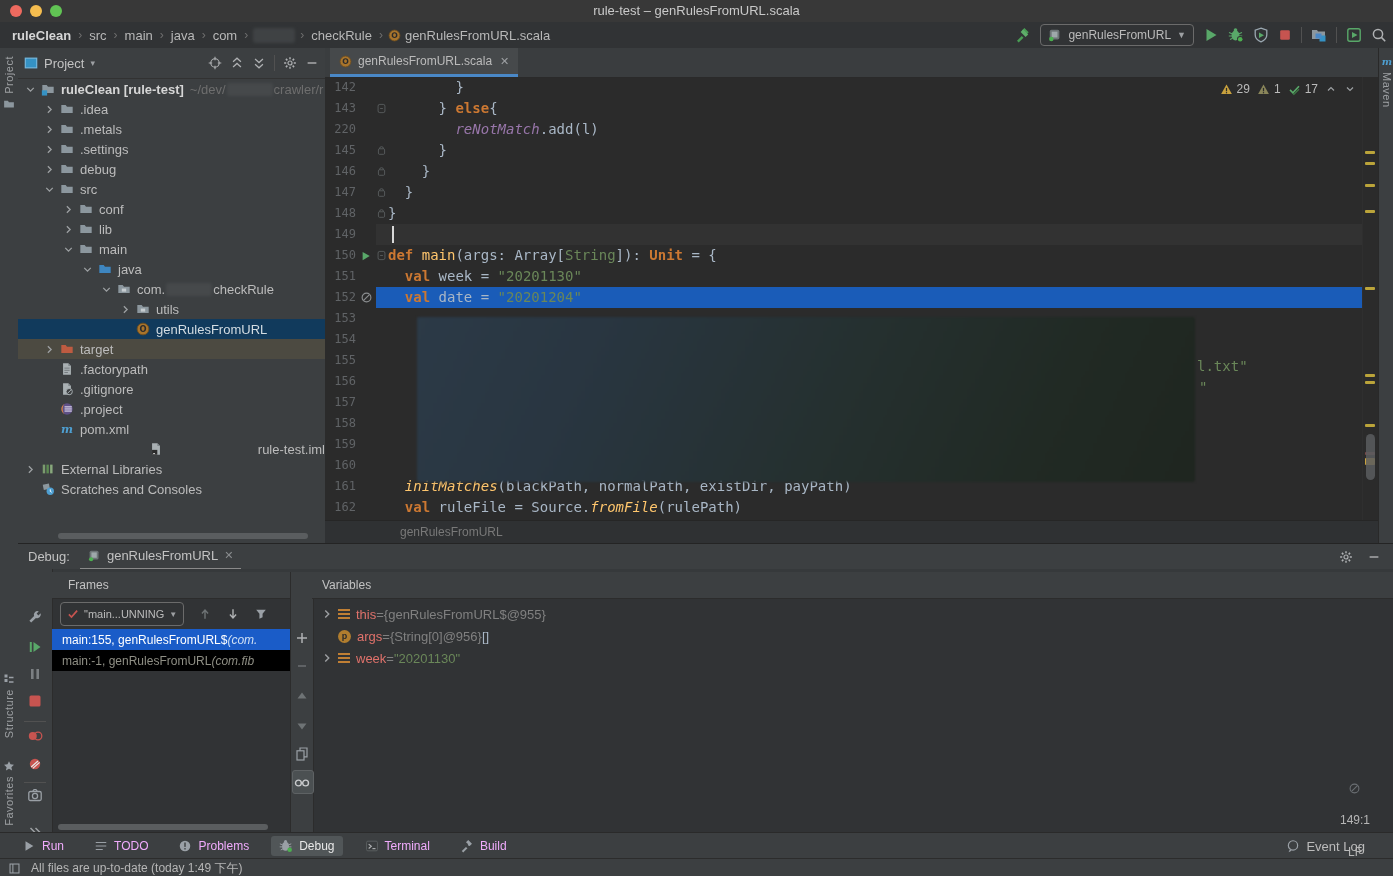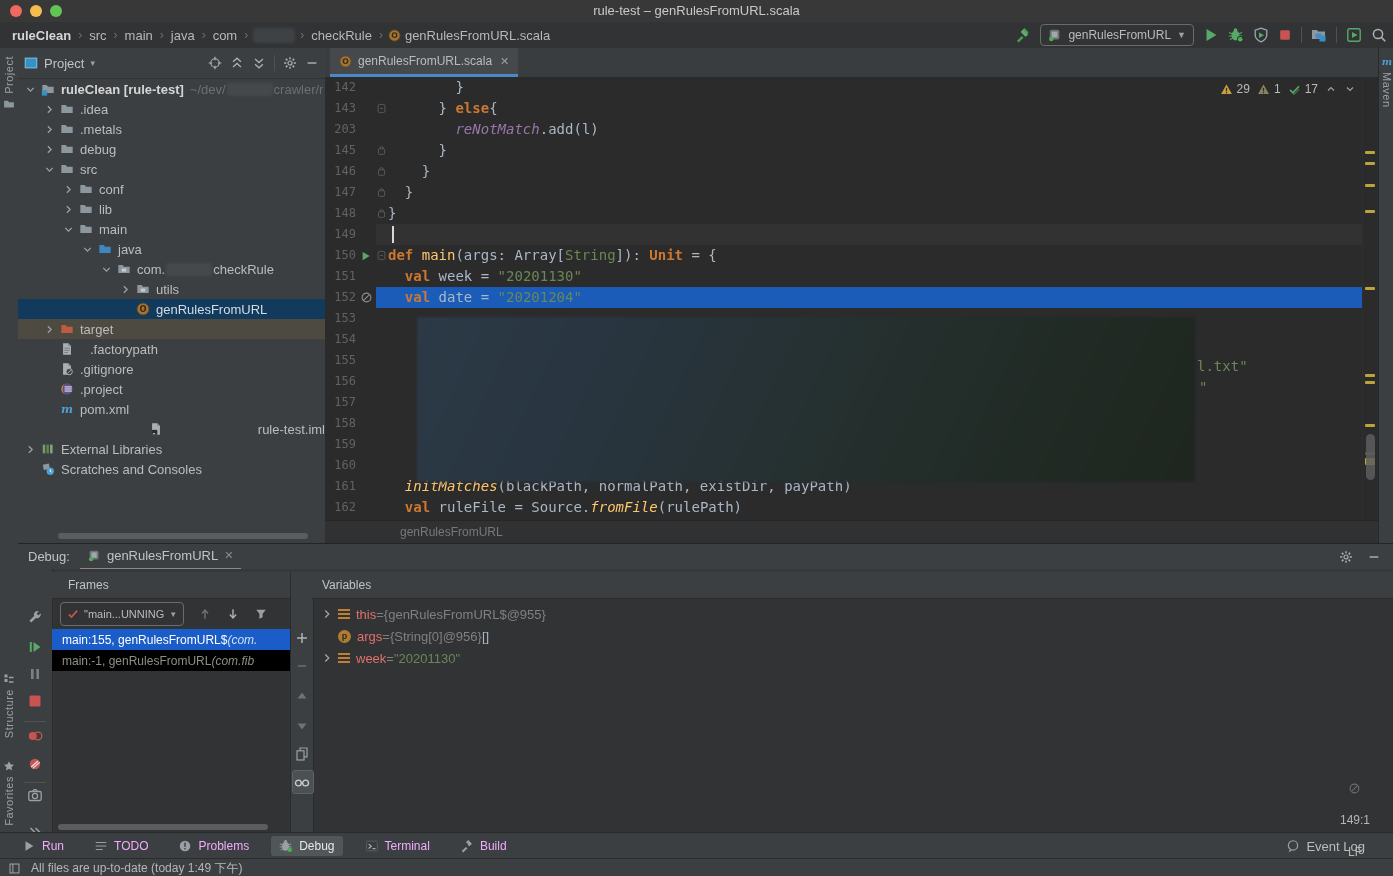--- a/index.html
+++ b/index.html
@@ -362,20 +362,33 @@
           <span class="chev">
             <svg viewBox="0 0 16 16" xmlns="http://www.w3.org/2000/svg">
               <path d="M6 4l4 4-4 4" stroke="#9da0a3" stroke-width="1.6" fill="none"></path>
             </svg>
           </span>
           <span class="ic s14">
             <svg viewBox="0 0 16 16" xmlns="http://www.w3.org/2000/svg">
               <path d="M1.5 3.5h5l1.5 2h6.5v7h-13z" fill="#8c979e"></path>
             </svg>
           </span>
+          <span class="lbl" style="margin-left: 6px;">.settings</span>
+        </div>
+        <div class="tree-row" style="padding-left: 25px;">
+          <span class="chev">
+            <svg viewBox="0 0 16 16" xmlns="http://www.w3.org/2000/svg">
+              <path d="M6 4l4 4-4 4" stroke="#9da0a3" stroke-width="1.6" fill="none"></path>
+            </svg>
+          </span>
+          <span class="ic s14">
+            <svg viewBox="0 0 16 16" xmlns="http://www.w3.org/2000/svg">
+              <path d="M1.5 3.5h5l1.5 2h6.5v7h-13z" fill="#8c979e"></path>
+            </svg>
+          </span>
           <span class="lbl" style="margin-left: 6px;">debug</span>
         </div>
         <div class="tree-row" style="padding-left: 25px;">
           <span class="chev">
             <svg viewBox="0 0 16 16" xmlns="http://www.w3.org/2000/svg">
               <path d="M4 6l4 4 4-4" stroke="#9da0a3" stroke-width="1.6" fill="none"></path>
             </svg>
           </span>
           <span class="ic s14">
             <svg viewBox="0 0 16 16" xmlns="http://www.w3.org/2000/svg">
@@ -489,21 +502,21 @@
         </div>
         <div class="tree-row" style="padding-left: 25px;">
           <span class="chev"></span>
           <span class="ic s14">
             <svg viewBox="0 0 16 16" xmlns="http://www.w3.org/2000/svg">
               <path d="M3.5 1.5h6l3 3v10h-9z" fill="#a9b0b3"></path>
               <path d="M9.5 1.5v3h3z" fill="#7f868a"></path>
               <path d="M5 7h6M5 9.5h6M5 12h4" stroke="#6f7578" stroke-width="1"></path>
             </svg>
           </span>
-          <span class="lbl" style="margin-left: 16px;">.factorypath</span>
+          <span class="lbl" style="margin-left: 6px;">.factorypath</span>
         </div>
         <div class="tree-row" style="padding-left: 25px;">
           <span class="chev"></span>
           <span class="ic s14">
             <svg viewBox="0 0 16 16" xmlns="http://www.w3.org/2000/svg">
               <path d="M3.5 1.5h6l3 3v10h-9z" fill="#a9b0b3"></path>
               <path d="M9.5 1.5v3h3z" fill="#7f868a"></path>
               <circle cx="10.5" cy="11" r="3.6" fill="#3c3f41" stroke="#a9b0b3" stroke-width="1.1"></circle>
               <path d="M8.4 13.2l4.3-4.3" stroke="#a9b0b3" stroke-width="1.1"></path>
             </svg>
@@ -603,21 +616,21 @@
             <span class="ln-fold">
               <svg viewBox="0 0 16 16" xmlns="http://www.w3.org/2000/svg">
                 <rect x="3" y="2" width="10" height="12" rx="2.5" fill="none" stroke="#5e6264" stroke-width="1.2"></rect>
                 <path d="M6 8h4" stroke="#5e6264" stroke-width="1.2"></path>
               </svg>
             </span>
             <span class="code"><span class="tk-p">      } </span><span class="tk-kw">else</span><span class="tk-p">{</span></span>
           </div>
         </div>
         <div class="cl">
-          <span class="ln-num">203</span>
+          <span class="ln-num">220</span>
           <span class="ln-badge"></span>
           <div class="ln-rest">
             <span class="code"><span class="tk-p">        </span><span class="tk-field">reNotMatch</span><span class="tk-p">.add(l)</span></span>
           </div>
         </div>
         <div class="cl">
           <span class="ln-num">145</span>
           <span class="ln-badge"></span>
           <div class="ln-rest">
             <span class="ln-fold">

